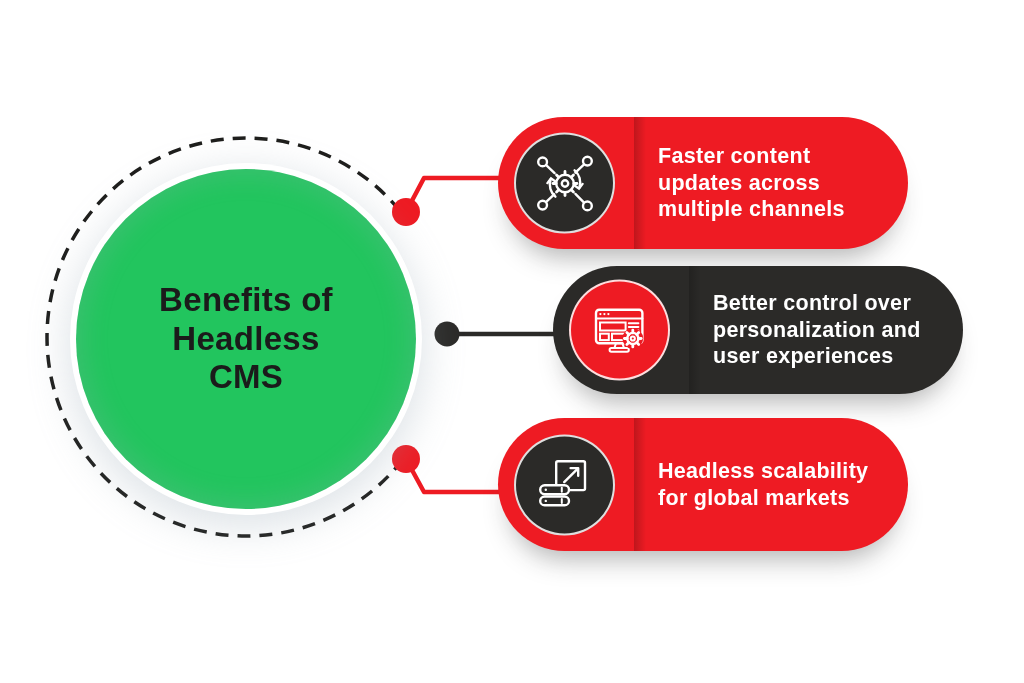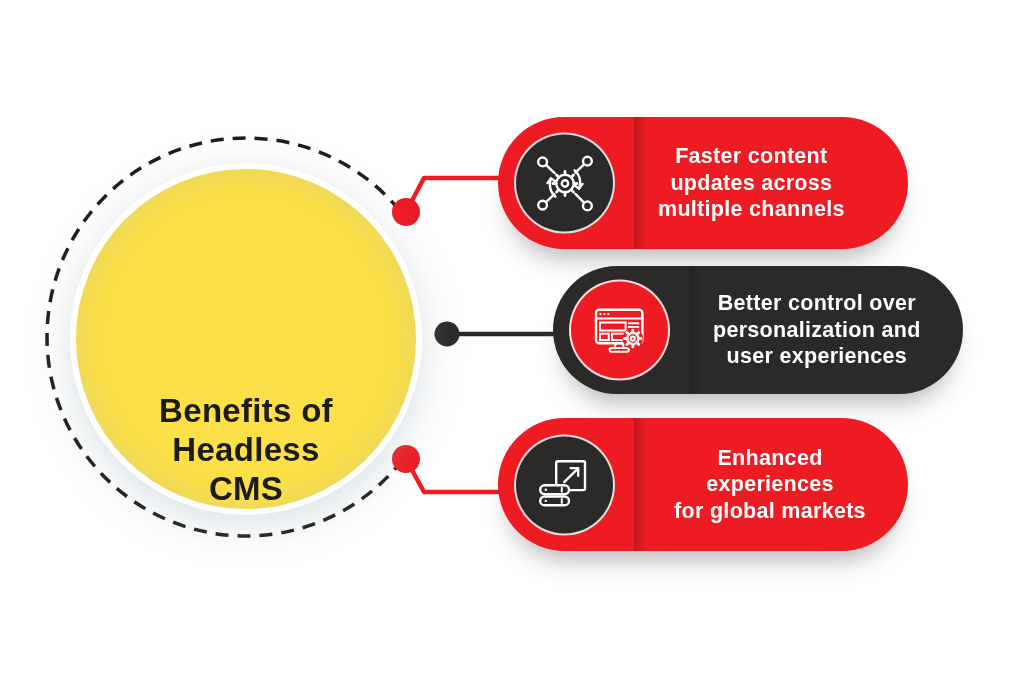--- a/index.html
+++ b/index.html
@@ -15,47 +15,46 @@
     position: absolute;
     left: 0; top: 0;
     width: 1024px; height: 683px;
     z-index: 1;
   }
   .center-circle {
     position: absolute;
     left: 76px; top: 169px;
     width: 340px; height: 340px;
     border-radius: 50%;
-    background: #fde047;
+    background: #22c55e;
     box-shadow:
       0 0 0 6px #ffffff,
       0 10px 38px 10px rgba(150,165,180,0.30),
       inset 0 0 24px 8px rgba(160,175,190,0.18);
     display: flex;
-    align-items: flex-end;
+    align-items: center;
     justify-content: center;
     z-index: 2;
   }
   .center-title {
     font-size: 33px;
     font-weight: 700;
     line-height: 1.18;
     color: var(--text-dark, #1B1B1B);
     text-align: center;
     white-space: pre-line;
     letter-spacing: 0.3px;
   }
   .pill {
     position: absolute;
     width: 410px;
     border-radius: 67px;
     z-index: 3;
     overflow: hidden;
     box-shadow: 0 20px 26px -12px rgba(40,40,40,0.35);
-    text-align: center;
   }
   .pill-red { background: var(--red, #EE1B23); }
   .pill-dark { background: var(--dark, #2B2A28); }
   .pill-1 { left: 498px; top: 117px; height: 132px; }
   .pill-2 { left: 553px; top: 266px; height: 128px; }
   .pill-3 { left: 498px; top: 418px; height: 133px; }
   .icon-circle {
     position: absolute;
     left: 16px; top: 50%;
     transform: translateY(-50%);
@@ -205,17 +204,17 @@
           <rect x="9" y="41" width="36" height="11" rx="5.5" fill="#2B2A28"></rect>
           <rect x="9" y="55" width="36" height="11" rx="5.5" fill="#2B2A28"></rect>
           <circle cx="16" cy="46.5" r="1.5" fill="#ffffff" stroke="none"></circle>
           <circle cx="16" cy="60.5" r="1.5" fill="#ffffff" stroke="none"></circle>
           <line x1="36" y1="44" x2="36" y2="49" stroke-width="2.5"></line>
           <line x1="36" y1="58" x2="36" y2="63" stroke-width="2.5"></line>
         </g>
       </svg>
     </div>
     <div class="card-divider"></div>
-    <div class="pill-text">Enhanced experiences
+    <div class="pill-text">Headless scalability
 for global markets</div>
   </div>
 
 </div>
 
 </body></html>

